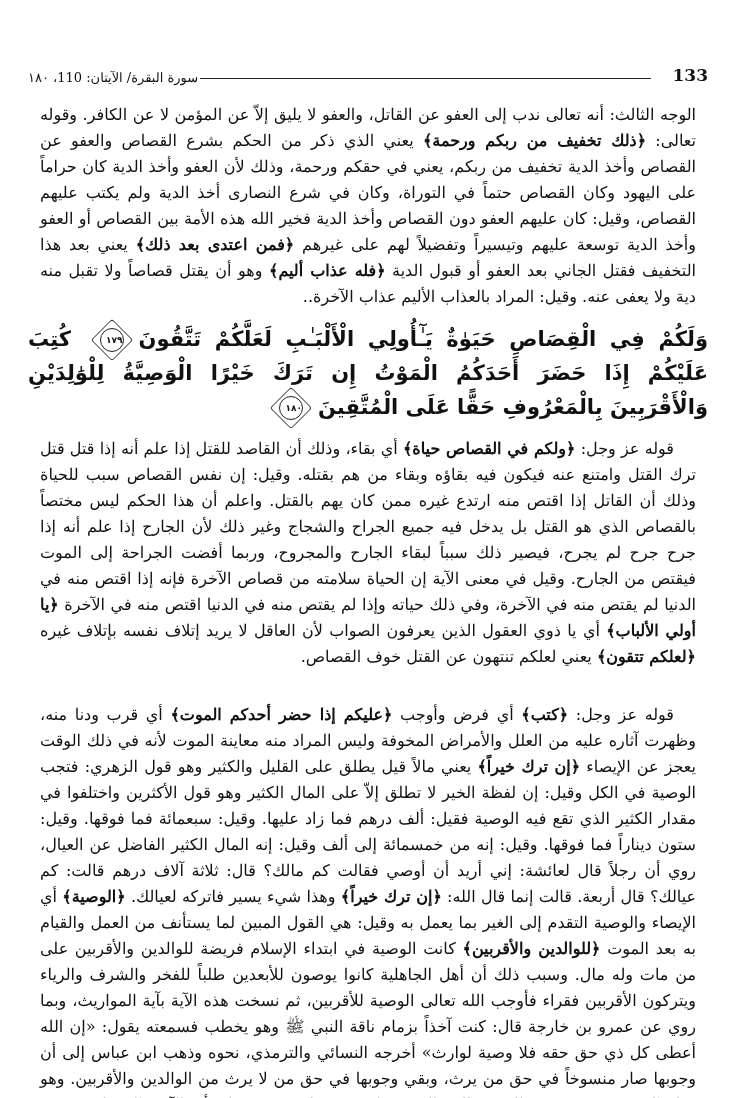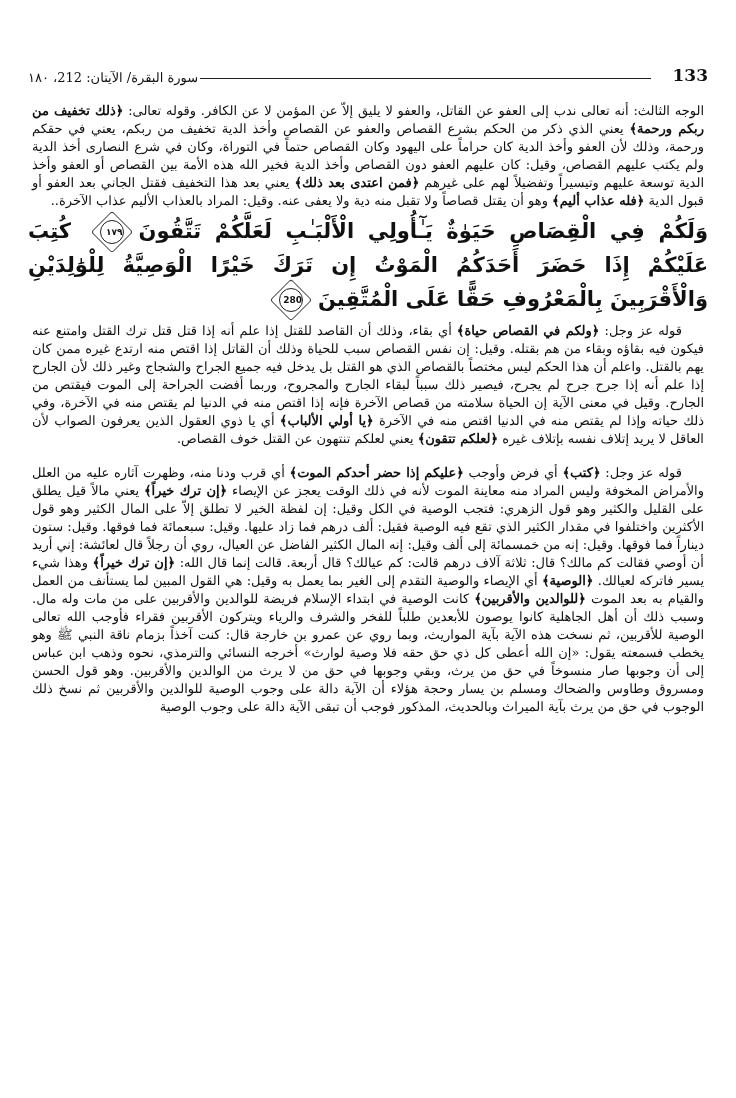--- a/index.html
+++ b/index.html
@@ -41,23 +41,23 @@
       border-bottom: 1px solid #222;
       margin-bottom: 5px;
     }
     .head-title {
       font-size: 13px;
       margin-right: 2px;
       white-space: nowrap;
       line-height: 1;
     }
     p.para {
-      margin: 4px;
-      font-size: 13px;
-      line-height: 18px;
+      margin: 12px;
+      font-size: 16px;
+      line-height: 26px;
       text-align: justify;
       text-align-last: right;
       text-indent: 0;
     }
     p.para.indent {
       text-indent: 22px;
     }
     .q {
       font-weight: bold;
     }
@@ -97,26 +97,26 @@
     }
   </style>
 </head>
 <body>
 
 <div class="page">
 
   <div class="running-head">
     <span class="page-number">133</span>
     <span class="head-rule"></span>
-    <span class="head-title">سورة البقرة/ الآيتان: 212، ١٨٠</span>
+    <span class="head-title">سورة البقرة/ الآيتان: 110، ١٨٠</span>
   </div>
 
   <p class="para"><span>الوجه الثالث: أنه تعالى ندب إلى العفو عن القاتل، والعفو لا يليق إلاّ عن المؤمن لا عن الكافر. وقوله تعالى: </span><span class="q">﴿ذلك تخفيف من ربكم ورحمة﴾</span><span> يعني الذي ذكر من الحكم بشرع القصاص والعفو عن القصاص وأخذ الدية تخفيف من ربكم، يعني في حقكم ورحمة، وذلك لأن العفو وأخذ الدية كان حراماً على اليهود وكان القصاص حتماً في التوراة، وكان في شرع النصارى أخذ الدية ولم يكتب عليهم القصاص، وقيل: كان عليهم العفو دون القصاص وأخذ الدية فخير الله هذه الأمة بين القصاص أو العفو وأخذ الدية توسعة عليهم وتيسيراً وتفضيلاً لهم على غيرهم </span><span class="q">﴿فمن اعتدى بعد ذلك﴾</span><span> يعني بعد هذا التخفيف فقتل الجاني بعد العفو أو قبول الدية </span><span class="q">﴿فله عذاب أليم﴾</span><span> وهو أن يقتل قصاصاً ولا تقبل منه دية ولا يعفى عنه. وقيل: المراد بالعذاب الأليم عذاب الآخرة..</span></p>
 
-  <div class="quran"><span>وَلَكُمْ فِي الْقِصَاصِ حَيَوٰةٌ يَـٰٓأُولِي الْأَلْبَـٰبِ لَعَلَّكُمْ تَتَّقُونَ</span><span class="ayah-marker">١٧٩</span> <span>كُتِبَ عَلَيْكُمْ إِذَا حَضَرَ أَحَدَكُمُ الْمَوْتُ إِن تَرَكَ خَيْرًا الْوَصِيَّةُ لِلْوَٰلِدَيْنِ وَالْأَقْرَبِينَ بِالْمَعْرُوفِ حَقًّا عَلَى الْمُتَّقِينَ</span><span class="ayah-marker">280</span></div>
+  <div class="quran"><span>وَلَكُمْ فِي الْقِصَاصِ حَيَوٰةٌ يَـٰٓأُولِي الْأَلْبَـٰبِ لَعَلَّكُمْ تَتَّقُونَ</span><span class="ayah-marker">١٧٩</span> <span>كُتِبَ عَلَيْكُمْ إِذَا حَضَرَ أَحَدَكُمُ الْمَوْتُ إِن تَرَكَ خَيْرًا الْوَصِيَّةُ لِلْوَٰلِدَيْنِ وَالْأَقْرَبِينَ بِالْمَعْرُوفِ حَقًّا عَلَى الْمُتَّقِينَ</span><span class="ayah-marker">١٨٠</span></div>
 
   <p class="para indent"><span>قوله عز وجل: </span><span class="q">﴿ولكم في القصاص حياة﴾</span><span> أي بقاء، وذلك أن القاصد للقتل إذا علم أنه إذا قتل قتل ترك القتل وامتنع عنه فيكون فيه بقاؤه وبقاء من هم بقتله. وقيل: إن نفس القصاص سبب للحياة وذلك أن القاتل إذا اقتص منه ارتدع غيره ممن كان يهم بالقتل. واعلم أن هذا الحكم ليس مختصاً بالقصاص الذي هو القتل بل يدخل فيه جميع الجراح والشجاج وغير ذلك لأن الجارح إذا علم أنه إذا جرح جرح لم يجرح، فيصير ذلك سبباً لبقاء الجارح والمجروح، وربما أفضت الجراحة إلى الموت فيقتص من الجارح. وقيل في معنى الآية إن الحياة سلامته من قصاص الآخرة فإنه إذا اقتص منه في الدنيا لم يقتص منه في الآخرة، وفي ذلك حياته وإذا لم يقتص منه في الدنيا اقتص منه في الآخرة </span><span class="q">﴿يا أولي الألباب﴾</span><span> أي يا ذوي العقول الذين يعرفون الصواب لأن العاقل لا يريد إتلاف نفسه بإتلاف غيره </span><span class="q">﴿لعلكم تتقون﴾</span><span> يعني لعلكم تنتهون عن القتل خوف القصاص.</span></p>
 
   <div class="sep"></div>
 
   <p class="para indent"><span>قوله عز وجل: </span><span class="q">﴿كتب﴾</span><span> أي فرض وأوجب </span><span class="q">﴿عليكم إذا حضر أحدكم الموت﴾</span><span> أي قرب ودنا منه، وظهرت آثاره عليه من العلل والأمراض المخوفة وليس المراد منه معاينة الموت لأنه في ذلك الوقت يعجز عن الإيصاء </span><span class="q">﴿إن ترك خيراً﴾</span><span> يعني مالاً قيل يطلق على القليل والكثير وهو قول الزهري: فتجب الوصية في الكل وقيل: إن لفظة الخير لا تطلق إلاّ على المال الكثير وهو قول الأكثرين واختلفوا في مقدار الكثير الذي تقع فيه الوصية فقيل: ألف درهم فما زاد عليها. وقيل: سبعمائة فما فوقها. وقيل: ستون ديناراً فما فوقها. وقيل: إنه من خمسمائة إلى ألف وقيل: إنه المال الكثير الفاضل عن العيال، روي أن رجلاً قال لعائشة: إني أريد أن أوصي فقالت كم مالك؟ قال: ثلاثة آلاف درهم قالت: كم عيالك؟ قال أربعة. قالت إنما قال الله: </span><span class="q">﴿إن ترك خيراً﴾</span><span> وهذا شيء يسير فاتركه لعيالك. </span><span class="q">﴿الوصية﴾</span><span> أي الإيصاء والوصية التقدم إلى الغير بما يعمل به وقيل: هي القول المبين لما يستأنف من العمل والقيام به بعد الموت </span><span class="q">﴿للوالدين والأقربين﴾</span><span> كانت الوصية في ابتداء الإسلام فريضة للوالدين والأقربين على من مات وله مال. وسبب ذلك أن أهل الجاهلية كانوا يوصون للأبعدين طلباً للفخر والشرف والرياء ويتركون الأقربين فقراء فأوجب الله تعالى الوصية للأقربين، ثم نسخت هذه الآية بآية المواريث، وبما روي عن عمرو بن خارجة قال: كنت آخذاً بزمام ناقة النبي ﷺ وهو يخطب فسمعته يقول: «إن الله أعطى كل ذي حق حقه فلا وصية لوارث» أخرجه النسائي والترمذي، نحوه وذهب ابن عباس إلى أن وجوبها صار منسوخاً في حق من يرث، وبقي وجوبها في حق من لا يرث من الوالدين والأقربين. وهو قول الحسن ومسروق وطاوس والضحاك ومسلم بن يسار وحجة هؤلاء أن الآية دالة على وجوب الوصية للوالدين والأقربين ثم نسخ ذلك الوجوب في حق من يرث بآية الميراث وبالحديث، المذكور فوجب أن تبقى الآية دالة على وجوب الوصية</span></p>
 
 </div>
 
 </body></html>

